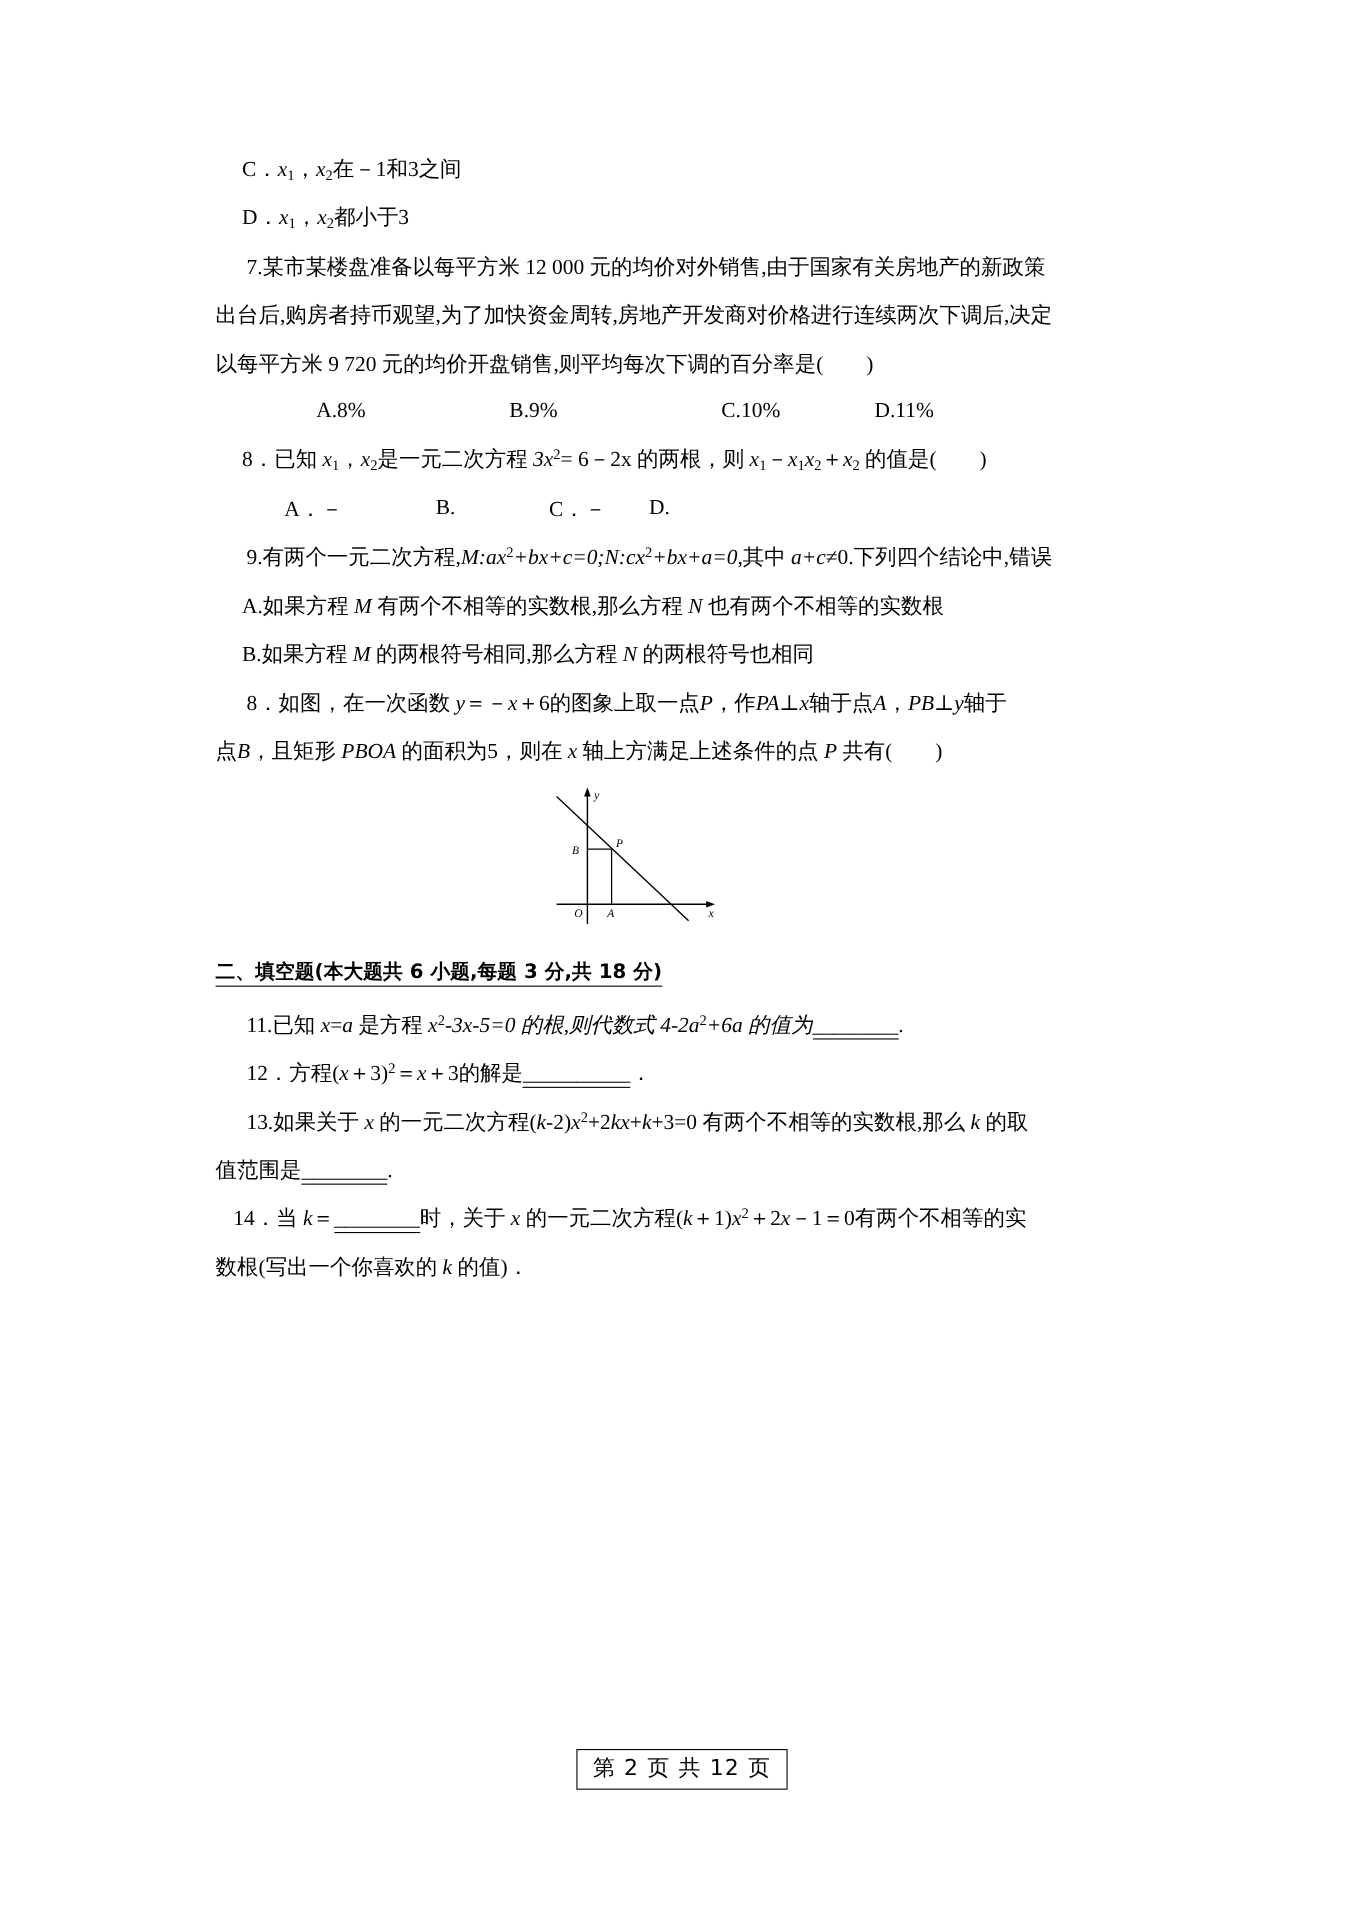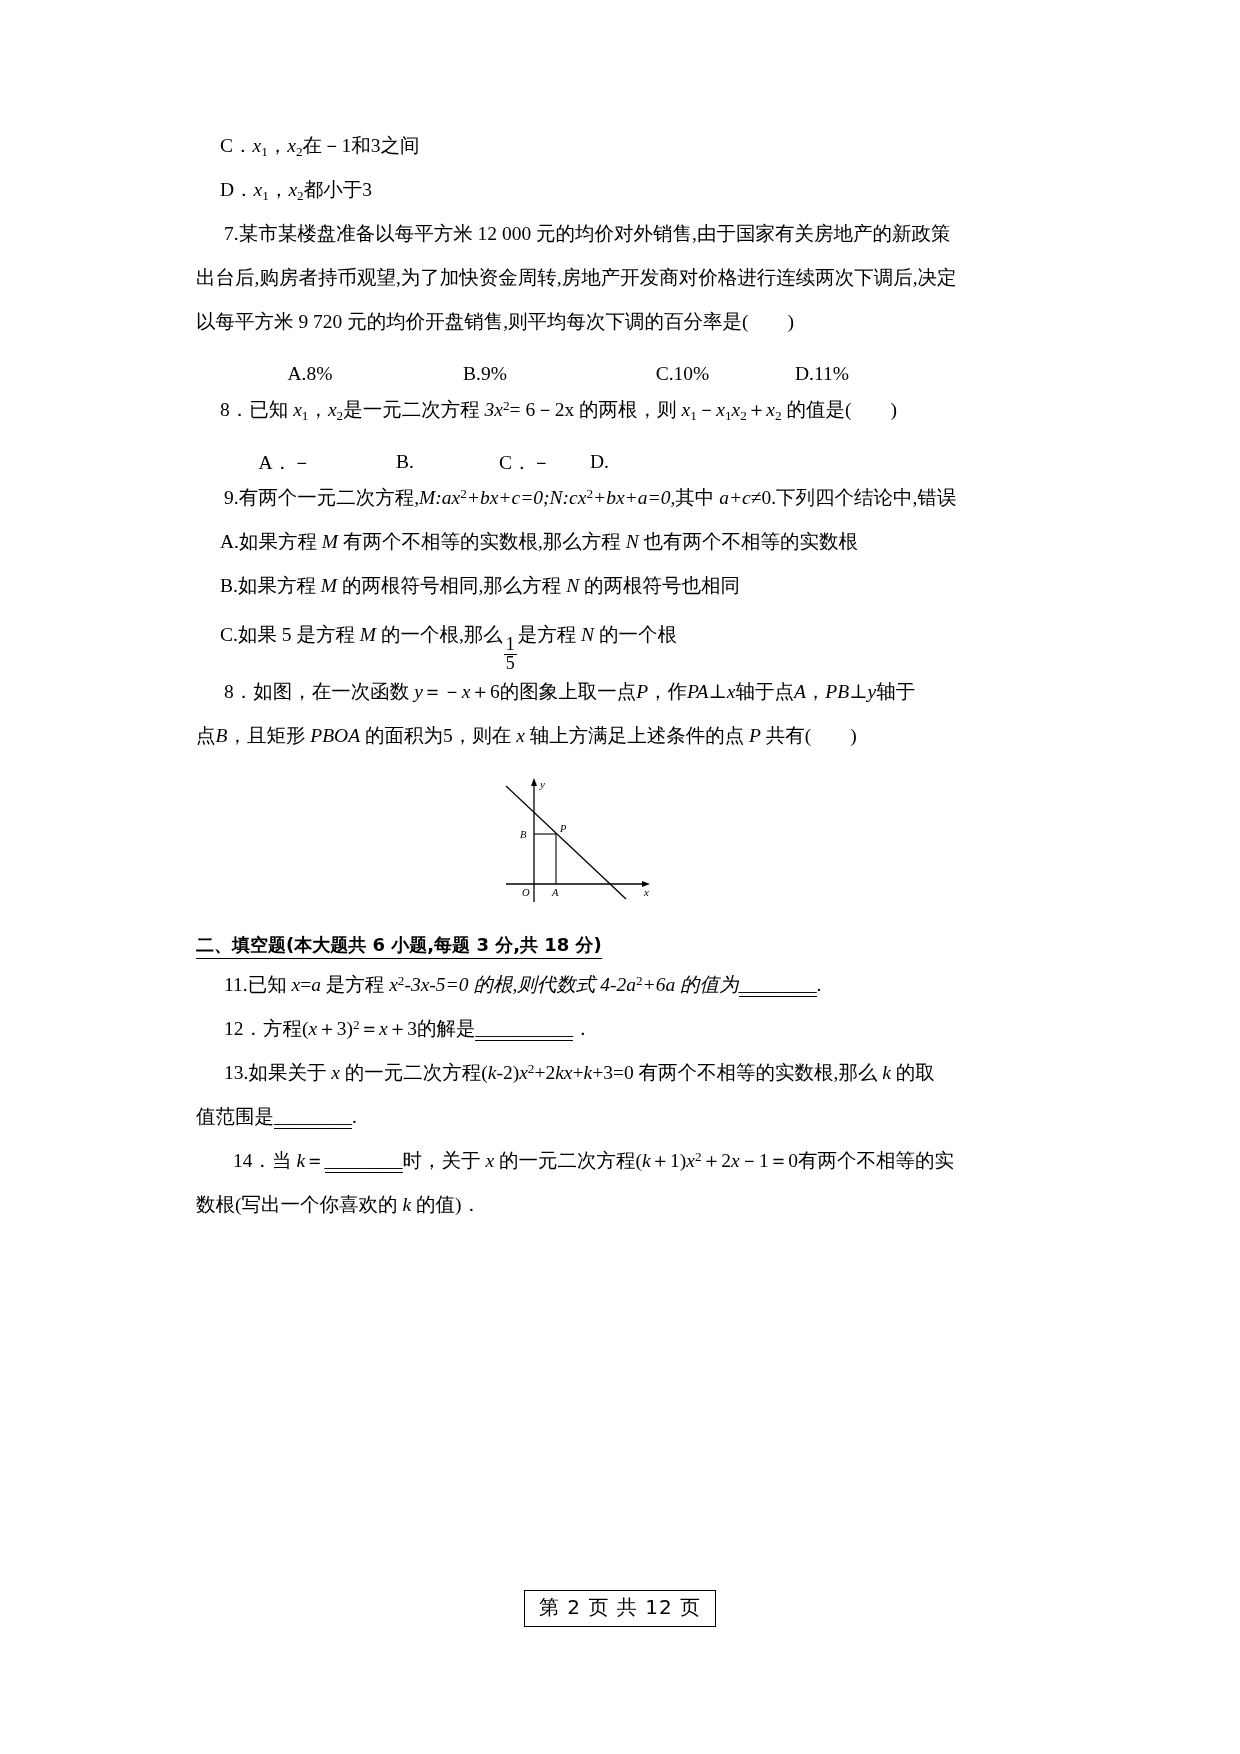--- a/index.html
+++ b/index.html
@@ -23,21 +23,21 @@
   }
   .content {
     position: absolute;
     left: 196px;
     top: 132px;
     width: 790px;
   }
   .row {
     height: 44px;
     display: flex;
-    align-items: flex-start;
+    align-items: center;
     font-size: 19.5px;
   }
   .row-tall {
     height: 52px;
     display: flex;
     align-items: center;
     font-size: 19.5px;
   }
   .blk { margin-left: 24px; }
   i, .it { font-style: italic; }
@@ -170,28 +170,20 @@
     <div class="row blk">
       <span>
         <span>A.如果方程 </span><i>M</i><span> 有两个不相等的实数根,那么方程 </span><i>N</i><span> 也有两个不相等的实数根</span>
       </span>
     </div>
     <div class="row blk">
       <span>
         <span>B.如果方程 </span><i>M</i><span> 的两根符号相同,那么方程 </span><i>N</i><span> 的两根符号也相同</span>
       </span>
     </div>
-    <div class="row-tall blk" style="height:62px">
-      <span>
-        <span>C.如果 5 是方程 </span><i>M</i><span> 的一个根,那么</span><span class="frac">
-            <span class="num">1</span>
-            <span class="den">5</span>
-          </span><span>是方程 </span><i>N</i><span> 的一个根</span>
-      </span>
-    </div>
 
     <div class="row" style="margin-left:28px">
       <span>
         <span>8．如图，在一次函数 </span><i>y</i><span>＝－</span><i>x</i><span>＋6的图象上取一点</span><i>P</i><span>，作</span><i>PA</i><span>⊥</span><i>x</i><span>轴于点</span><i>A</i><span>，</span><i>PB</i><span>⊥</span><i>y</i><span>轴于</span>
       </span>
     </div>
     <div class="row">
       <span>
         <span>点</span><i>B</i><span>，且矩形 </span><i>PBOA</i><span> 的面积为5，则在 </span><i>x</i><span> 轴上方满足上述条件的点 </span><i>P</i><span> 共有(　　)</span>
       </span>
@@ -241,21 +233,21 @@
       <span>
         <span>13.如果关于 </span><i>x</i><span> 的一元二次方程(</span><i>k</i><span>-2)</span><i>x</i><sup>2</sup><span>+2</span><i>kx</i><span>+</span><i>k</i><span>+3=0 有两个不相等的实数根,那么 </span><i>k</i><span> 的取</span>
       </span>
     </div>
     <div class="row">
       <span>
         <span>值范围是</span><span class="fill">________</span><span>.</span>
       </span>
     </div>
 
-    <div class="row" style="margin-left:37px">
+    <div class="row" style="margin-left:16px">
       <span>
         <span>14．当 </span><i>k</i><span>＝</span><span class="fill">________</span><span>时，关于 </span><i>x</i><span> 的一元二次方程(</span><i>k</i><span>＋1)</span><i>x</i><sup>2</sup><span>＋2</span><i>x</i><span>－1＝0有两个不相等的实</span>
       </span>
     </div>
     <div class="row">
       <span>
         <span>数根(写出一个你喜欢的 </span><i>k</i><span> 的值)．</span>
       </span>
     </div>
 

